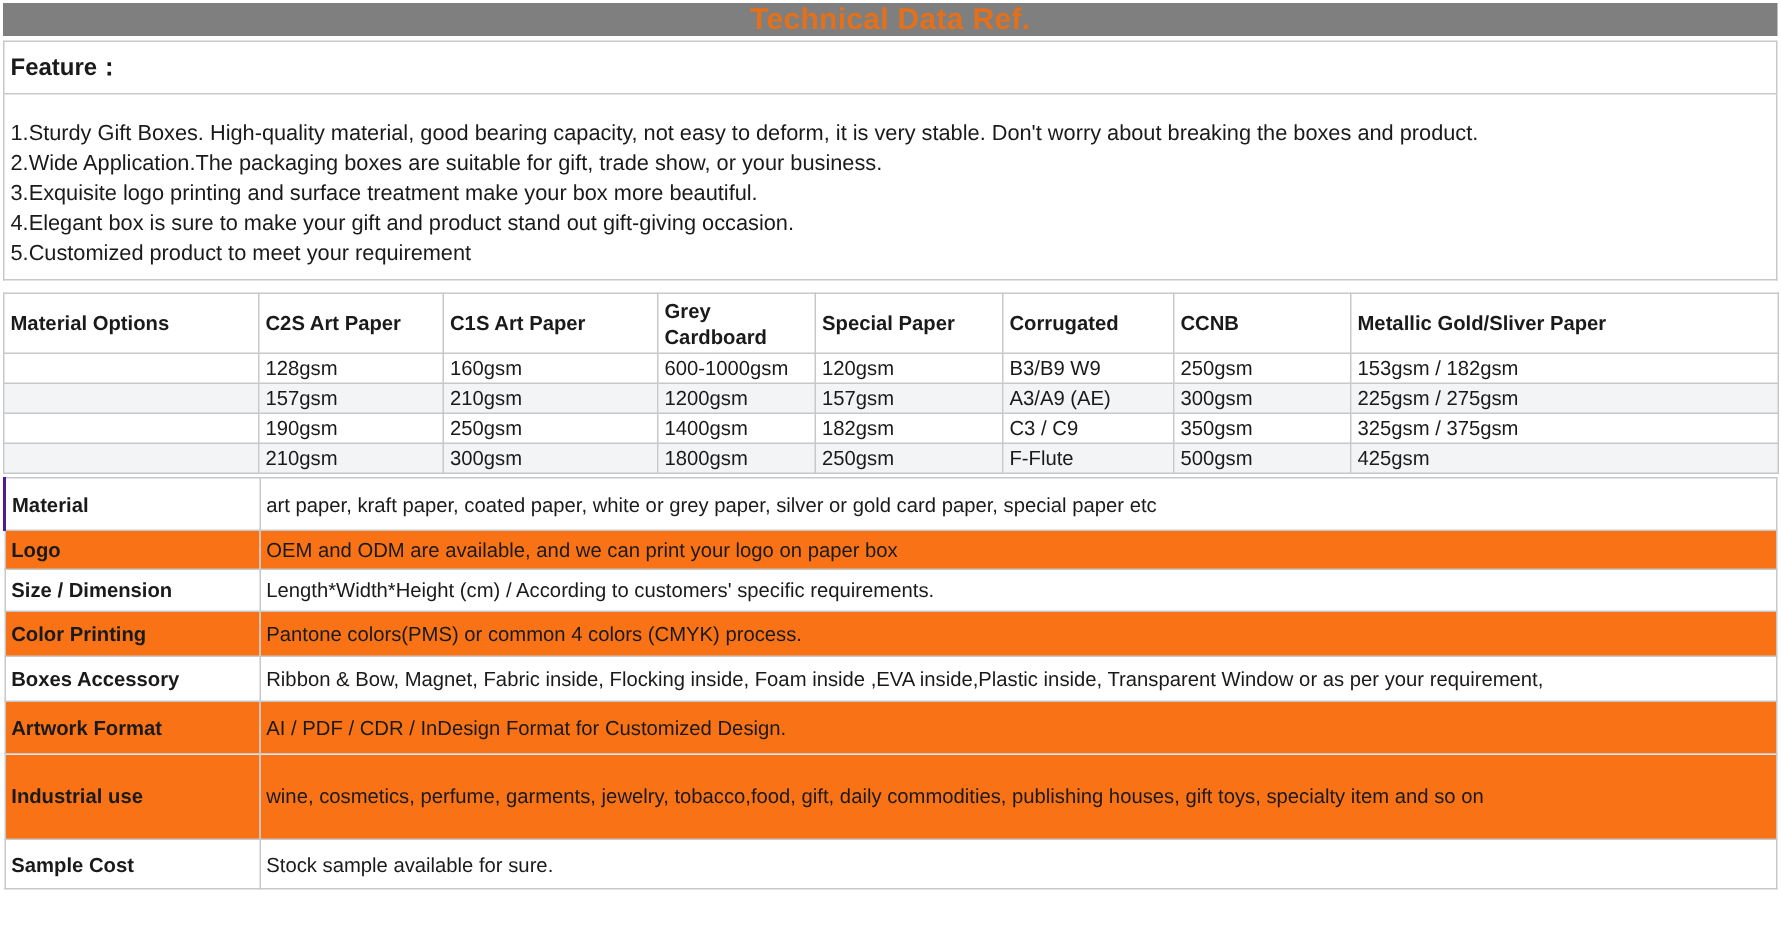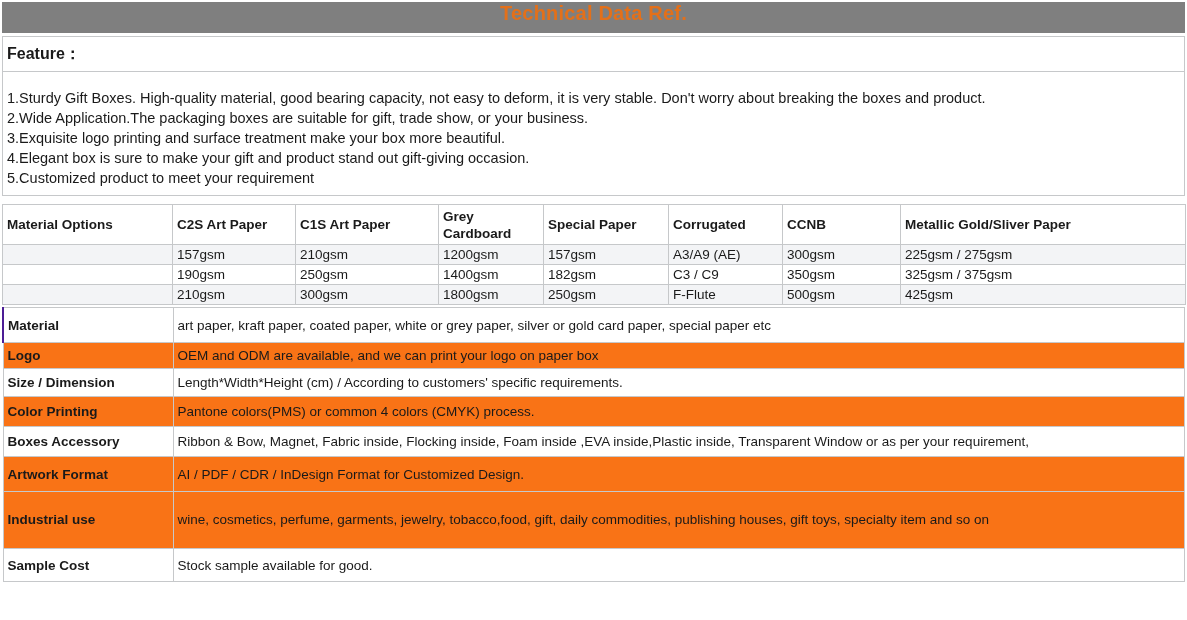--- a/index.html
+++ b/index.html
@@ -1,20 +1,20 @@
 <!DOCTYPE html>
 <html><head>
 <meta charset="utf-8">
 <style>
   * { margin:0; padding:0; box-sizing:border-box; }
   html,body { width:1187px; height:620px; background:#ffffff; overflow:hidden;
     font-family:"Liberation Sans","DejaVu Sans",sans-serif; color:#1a1a1a; }
   .page { width:1187px; height:620px; padding:2px 2px 0 2px; }
 
-  .banner { height:31px; display:flex; align-items:flex-start; justify-content:center; }
+  .banner { height:22px; display:flex; align-items:center; justify-content:center; }
   .banner-title { font-size:20px; font-weight:bold; letter-spacing:0.2px; }
 
   .feature-head { margin-top:3px; border:1px solid #c6c8ca; height:36px;
     display:flex; align-items:center; padding-left:4px; }
   .feature-head span { font-size:16px; font-weight:bold; }
   .feature-body { border:1px solid #c6c8ca; border-top:none; padding:16px 4px 0 4px; height:124px; }
   .feature-body .fline { font-size:14.5px; line-height:20px; white-space:nowrap; }
 
   table { border-collapse:collapse; width:1183px; table-layout:fixed; }
   td, th { border:1px solid #c6c8ca; font-size:13.5px; text-align:left;
@@ -78,20 +78,30 @@
           <th>C2S Art Paper</th>
           <th>C1S Art Paper</th>
           <th>Grey Cardboard</th>
           <th>Special Paper</th>
           <th>Corrugated</th>
           <th>CCNB</th>
           <th>Metallic Gold/Sliver Paper</th>
         </tr>
       </thead>
     <tbody>
+        <tr>
+          <td></td>
+          <td>128gsm</td>
+          <td>160gsm</td>
+          <td>600-1000gsm</td>
+          <td>120gsm</td>
+          <td>B3/B9 W9</td>
+          <td>250gsm</td>
+          <td>153gsm / 182gsm</td>
+        </tr>
         <tr class="stripe">
           <td></td>
           <td>157gsm</td>
           <td>210gsm</td>
           <td>1200gsm</td>
           <td>157gsm</td>
           <td>A3/A9 (AE)</td>
           <td>300gsm</td>
           <td>225gsm / 275gsm</td>
         </tr>
@@ -147,18 +157,18 @@
         <tr class="stripe">
           <td class="lbl">Artwork Format</td>
           <td>AI / PDF / CDR / InDesign Format for Customized Design.</td>
         </tr>
         <tr class="stripe">
           <td class="lbl">Industrial use</td>
           <td>wine, cosmetics, perfume, garments, jewelry, tobacco,food, gift, daily commodities, publishing houses, gift toys, specialty item and so on</td>
         </tr>
         <tr>
           <td class="lbl">Sample Cost</td>
-          <td>Stock sample available for good.</td>
+          <td>Stock sample available for sure.</td>
         </tr>
       </tbody>
   </table>
 
 </div>
 
 </body></html>

